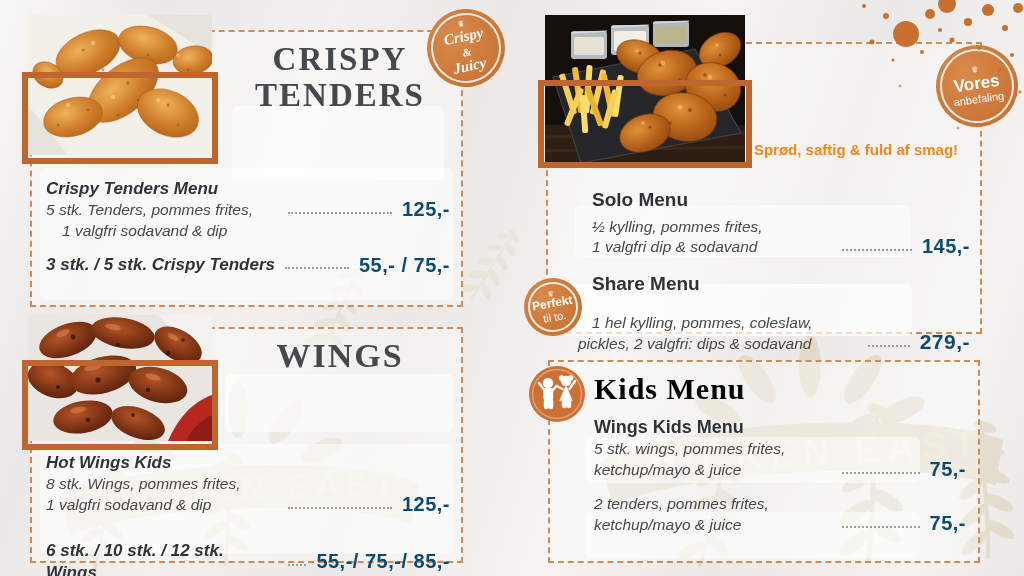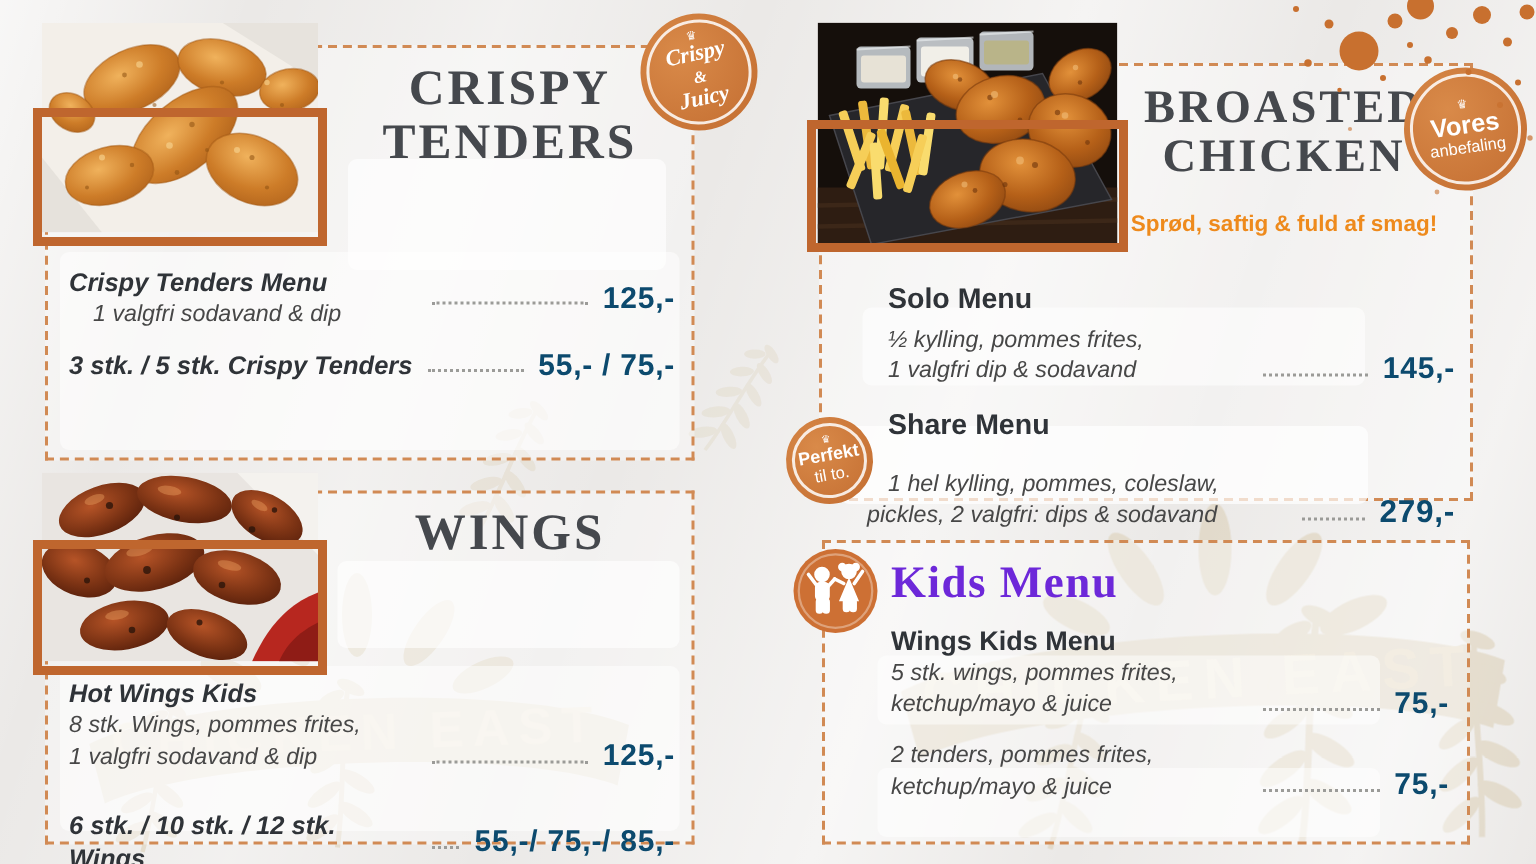--- a/index.html
+++ b/index.html
@@ -34,21 +34,21 @@
   .mi-text { flex:0 0 auto; }
   .name { font-weight:700; font-size:17px; color:#2f3338; line-height:1.3; }
   .name.ital { font-style:italic; }
   .name.big { font-size:19px; }
   .desc { font-style:italic; font-size:15.5px; color:#474747; line-height:1.34; }
   .leader { flex:1 1 auto; min-width:18px; border-bottom:2px dotted #9b9b98; margin:0 10px; }
   .mi.vc .leader { align-self:center; transform:translateY(3px); }
   .mi.ve .leader { margin-bottom:7px; }
   .price { flex:0 0 auto; font-weight:700; font-size:20px; color:#0c4a6e; white-space:nowrap; letter-spacing:.5px; }
   .kids-title { position:absolute; z-index:3; font-family:"Liberation Serif", serif; font-weight:700;
-                font-size:30px; color:#6d28d9; letter-spacing:1px; }
+                font-size:30px; color:#000000; letter-spacing:1px; }
   .kids-icon { position:absolute; z-index:4; }
   .wm-text { font-family:"Liberation Sans", sans-serif; font-weight:700; fill:#ece3d0; }
 </style>
 </head>
 <body>
 
 <div class="stage">
 
   <svg class="wm" viewBox="0 0 1024 576">
     <defs>
@@ -176,20 +176,21 @@
     <span class="crown">♛</span>
     <span class="b-script" style="font-size:15px">Crispy</span>
     <span class="b-script" style="font-size:11px">&amp;</span>
     <span class="b-script" style="font-size:15px">Juicy</span>
   </div>
 
   <div class="items" style="left:46px; top:178px; width:404px">
     <div class="mi vc">
       <div class="mi-text" style="width:232px">
         <div class="name ital">Crispy Tenders Menu</div>
+        <div class="desc">5 stk. Tenders, pommes frites,</div>
         <div class="desc" style="padding-left:16px">1 valgfri sodavand &amp; dip</div>
       </div>
       <div class="leader"></div>
       <div class="price">125,-</div>
     </div>
     <div class="mi vc" style="margin-top:12px">
       <div class="name ital">3 stk. / 5 stk. Crispy Tenders</div>
       <div class="leader"></div>
       <div class="price">55,- / 75,-</div>
     </div>
@@ -261,24 +262,20 @@
       <div class="name ital">6 stk. / 10 stk. / 12 stk. Wings</div>
       <div class="leader"></div>
       <div class="price">55,-/ 75,-/ 85,-</div>
     </div>
   </div>
 
   <div class="box" style="left:546px; top:42px; width:436px; height:292px"></div>
   <div class="panel" style="left:575px; top:205px; width:335px; height:52px; background:rgba(255,255,255,.55)"></div>
   <div class="panel" style="left:560px; top:284px; width:352px; height:52px; background:rgba(255,255,255,.7)"></div>
 
-  <div class="title" style="left:742px; top:54px; width:228px; font-size:31px">
-    <div>BROASTED</div>
-    <div>CHICKEN</div>
-  </div>
   <div class="subtitle" style="left:740px; top:141px; width:232px">Sprød, saftig &amp; fuld af smag!</div>
 
   <div class="photo" style="left:545px; top:15px; width:200px; height:150px">
     <svg viewBox="0 0 200 150" preserveAspectRatio="none">
       <defs>
         <radialGradient id="bg1" cx="40%" cy="35%" r="75%">
           <stop offset="0%" stop-color="#e2913a"></stop>
             <stop offset="60%" stop-color="#b56018"></stop>
             <stop offset="100%" stop-color="#8f4811"></stop>
         </radialGradient>

